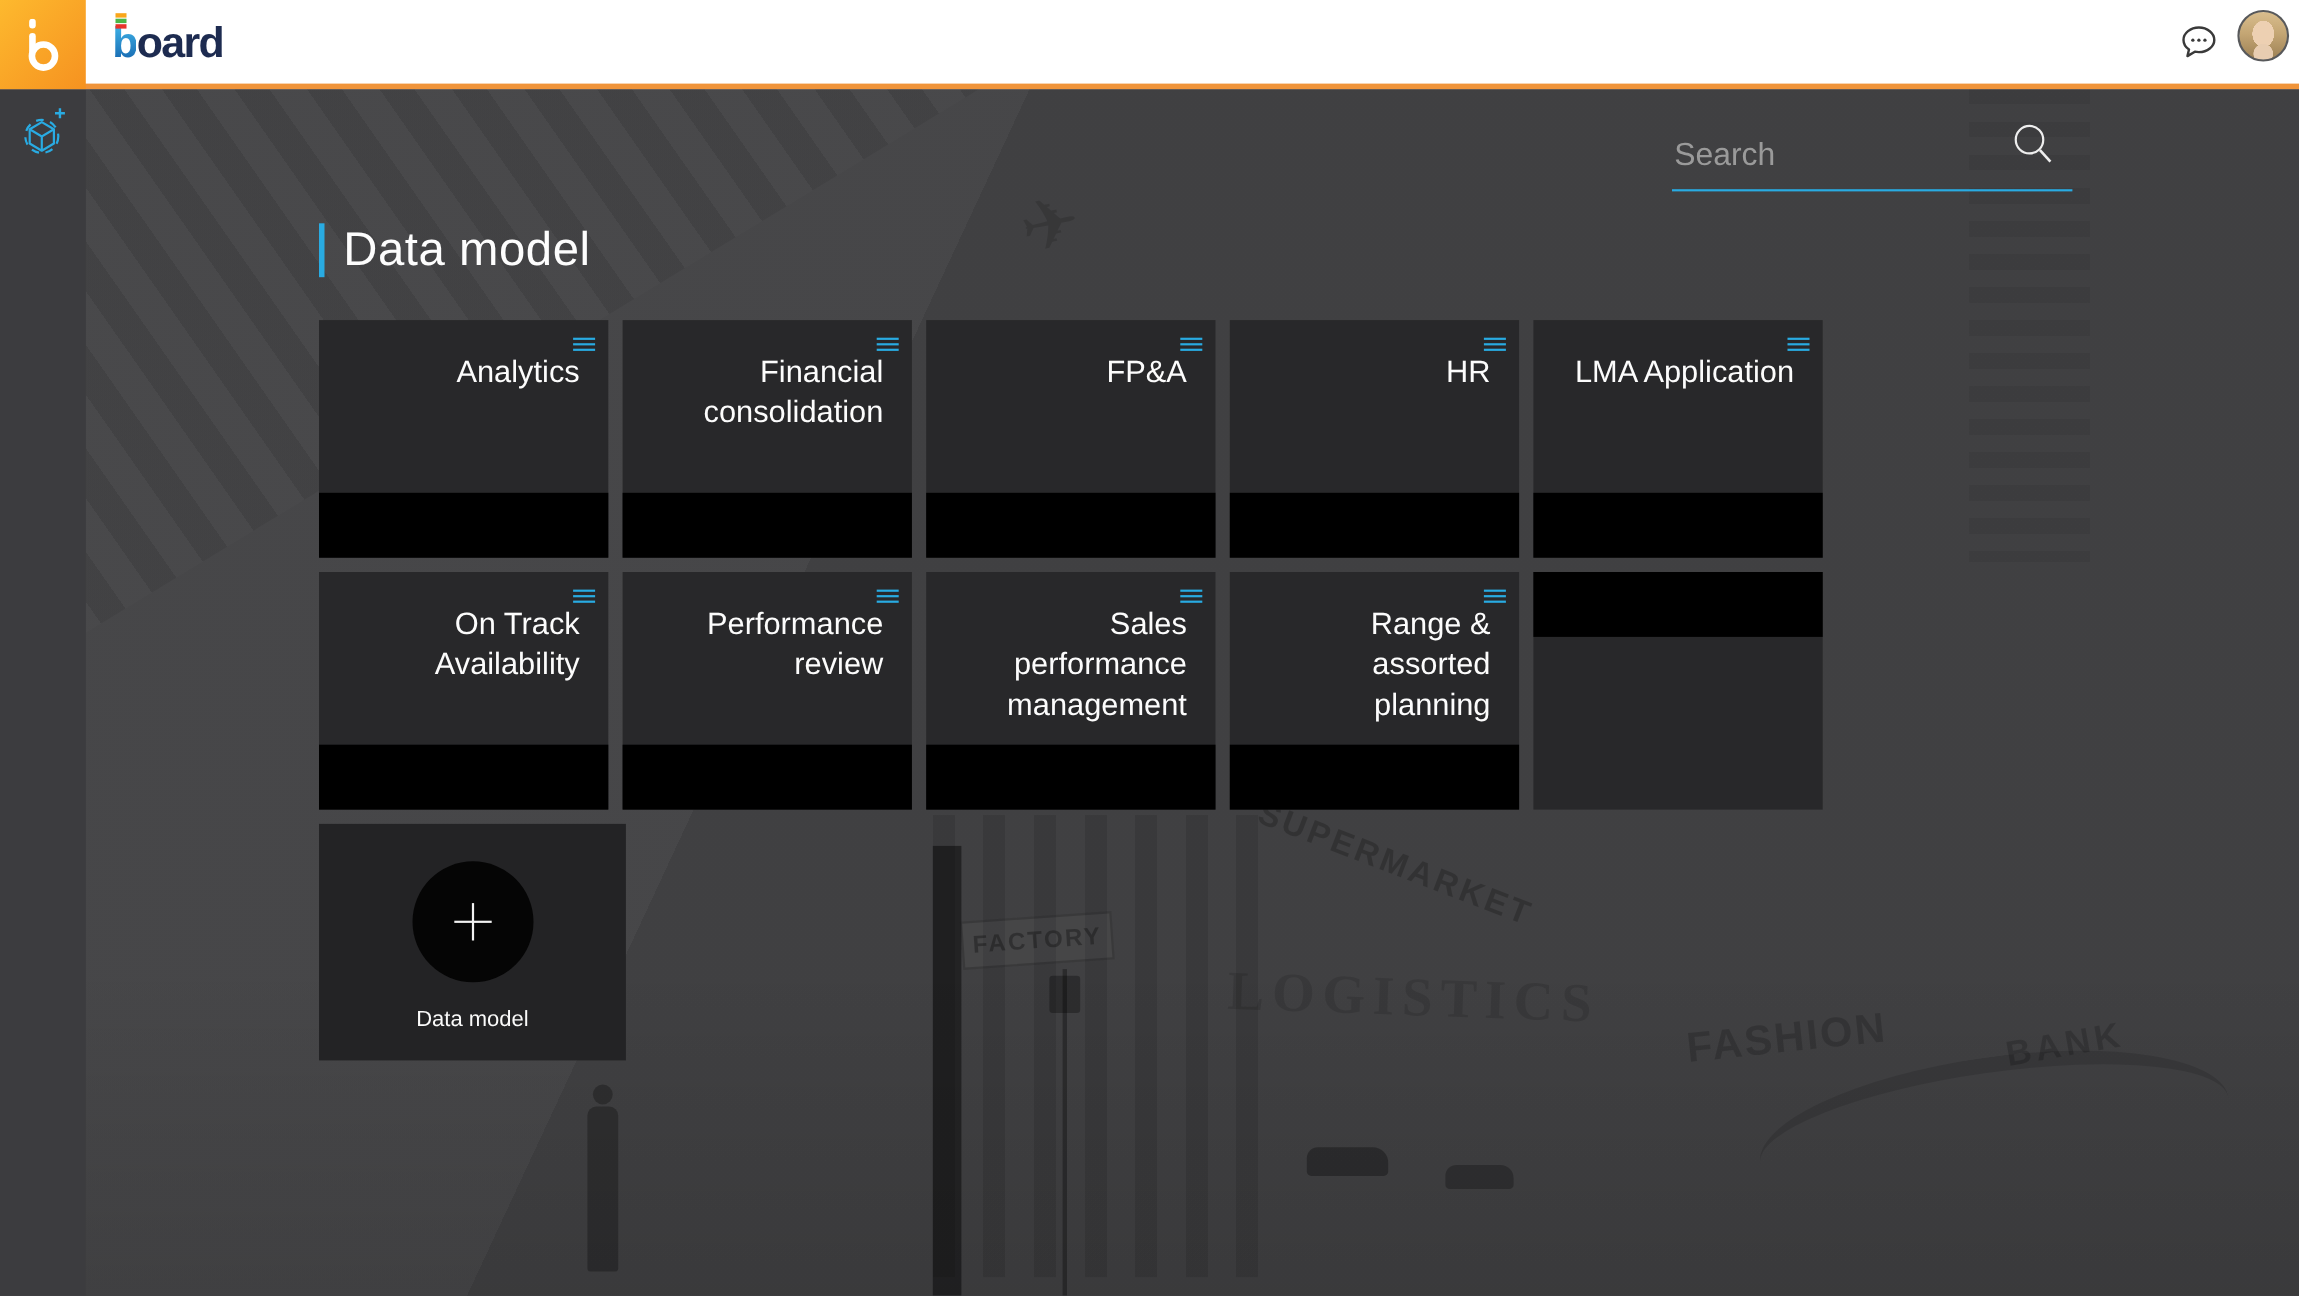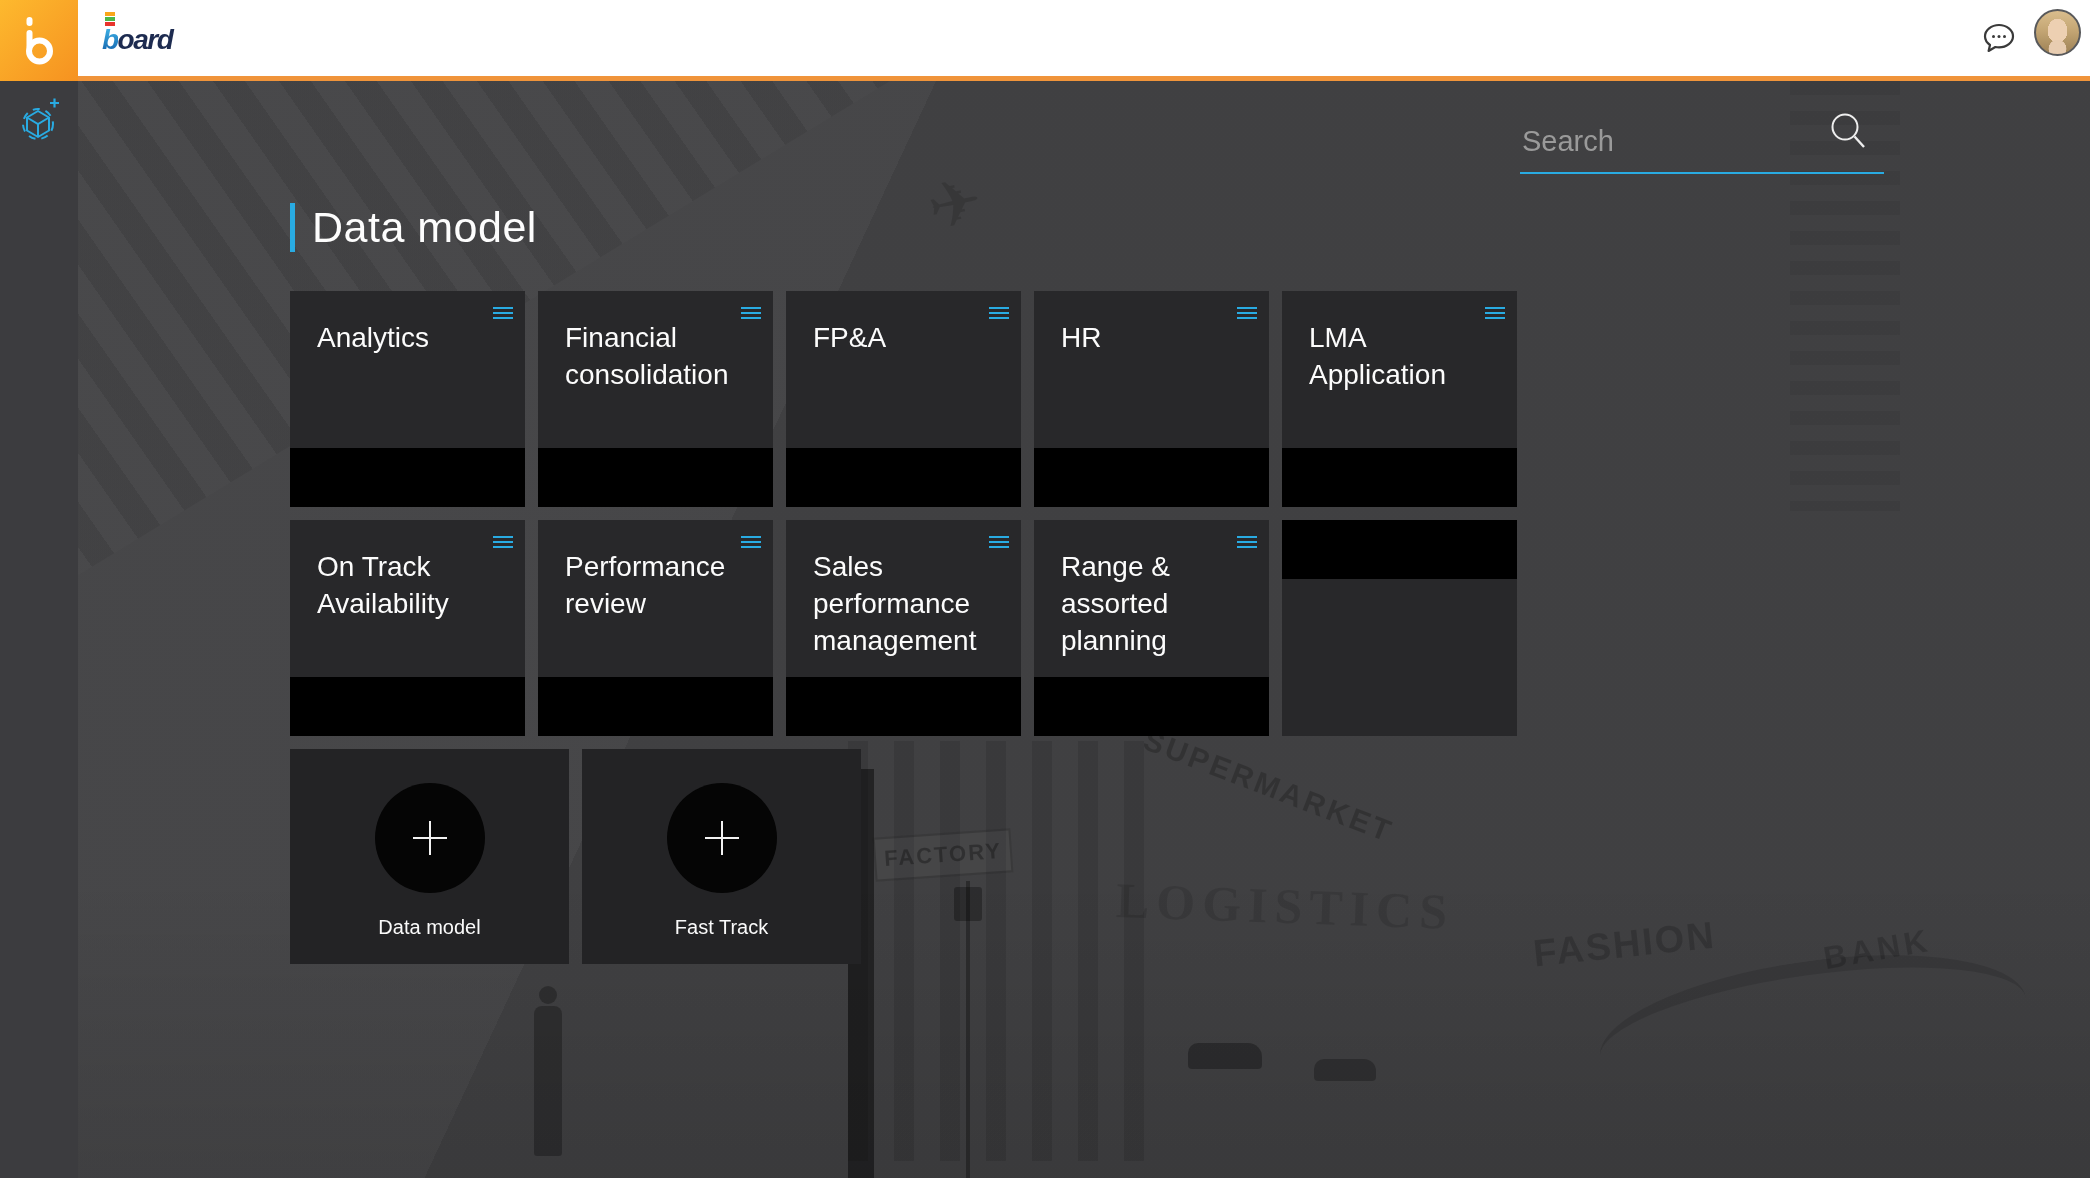--- a/index.html
+++ b/index.html
@@ -19,23 +19,22 @@
     position:absolute;top:0;left:0;width:78px;height:81px;
     background:linear-gradient(135deg,#fdb92e 0%,#f69220 100%);
     display:flex;align-items:center;justify-content:center;z-index:31;cursor:pointer;
   }
   .brand{
     position:absolute;left:102px;top:13px;height:50px;display:flex;align-items:flex-end;
   }
   .brand-stripes{position:absolute;left:3px;top:-1px;width:10px;}
   .brand-stripes i{display:block;height:3.5px;margin-bottom:1.5px;}
   .brand-text{
-    font-size:28px;font-weight:bold;letter-spacing:-1.5px;color:#1d2b50;
+    font-size:39px;font-weight:bold;letter-spacing:-1.5px;color:#1d2b50;
     line-height:46px;
-    font-style:italic;
   }
   .brand-text .b-grad{
     background:linear-gradient(180deg,#3fb4e8 10%,#1565ae 90%);
     -webkit-background-clip:text;background-clip:text;color:transparent;
   }
   .chat-btn{position:absolute;right:74px;top:21px;width:34px;height:34px;cursor:pointer;}
   .avatar{
     position:absolute;right:9px;top:9px;width:47px;height:47px;border-radius:50%;
     border:2px solid #58595b;box-sizing:border-box;cursor:pointer;
     background:
@@ -124,22 +123,22 @@
   .title-row{position:absolute;left:212px;top:122px;display:flex;align-items:center;z-index:5;}
   .title-bar{width:5px;height:49px;background:#29abe2;margin-right:17px;}
   .page-title{font-size:43px;font-weight:300;color:#fdfdfd;letter-spacing:0.5px;}
 
   
   .grid{
     position:absolute;left:212px;top:210px;width:1447px;z-index:5;
     display:flex;flex-wrap:wrap;gap:13px;
   }
   .tile{
-    width:235px;height:216px;background:#28282a;cursor:pointer;
-    display:flex;flex-direction:column;position:relative;
+    width:263px;height:216px;background:#28282a;cursor:pointer;
+    display:flex;flex-direction:column;position:relative;text-align:right;
   }
   .tile-body{flex:1 1 auto;position:relative;}
   .tile-title{
     padding:28px 26px 0 27px;font-size:28px;font-weight:300;
     line-height:37px;color:#fcfcfc;
   }
   .tile-menu{position:absolute;top:16px;right:12px;width:20px;cursor:pointer;}
   .tile-menu i{display:block;height:2px;background:#29abe2;margin-bottom:3px;}
   .tile-footer{height:59px;background:#000000;}
 
@@ -338,20 +337,14 @@
   </div>
       <div class="tile">
     <div class="tile-footer"></div>
   </div>
       <div class="add-tile">
     <div class="add-circle">
       <span class="plus"></span>
     </div>
     <div class="add-label">Data model</div>
   </div>
-      <div class="add-tile">
-    <div class="add-circle">
-      <span class="plus"></span>
-    </div>
-    <div class="add-label">Fast Track</div>
-  </div>
     </div>
 </div>
 
 </body></html>

